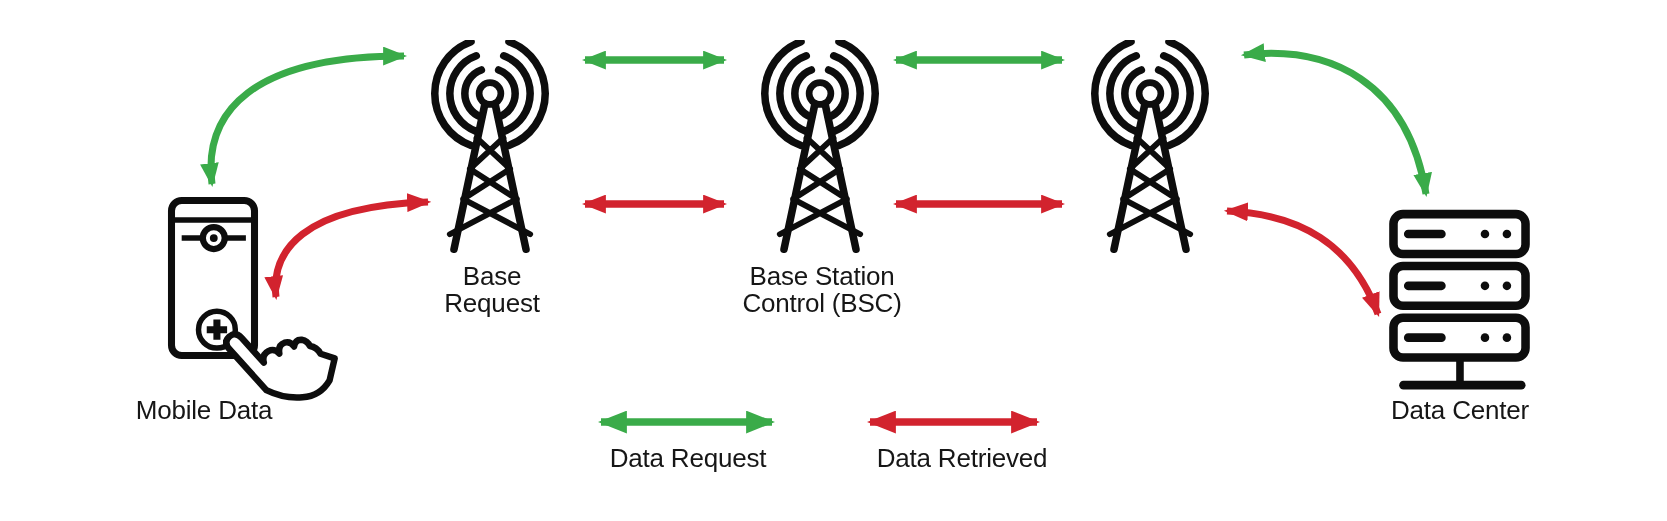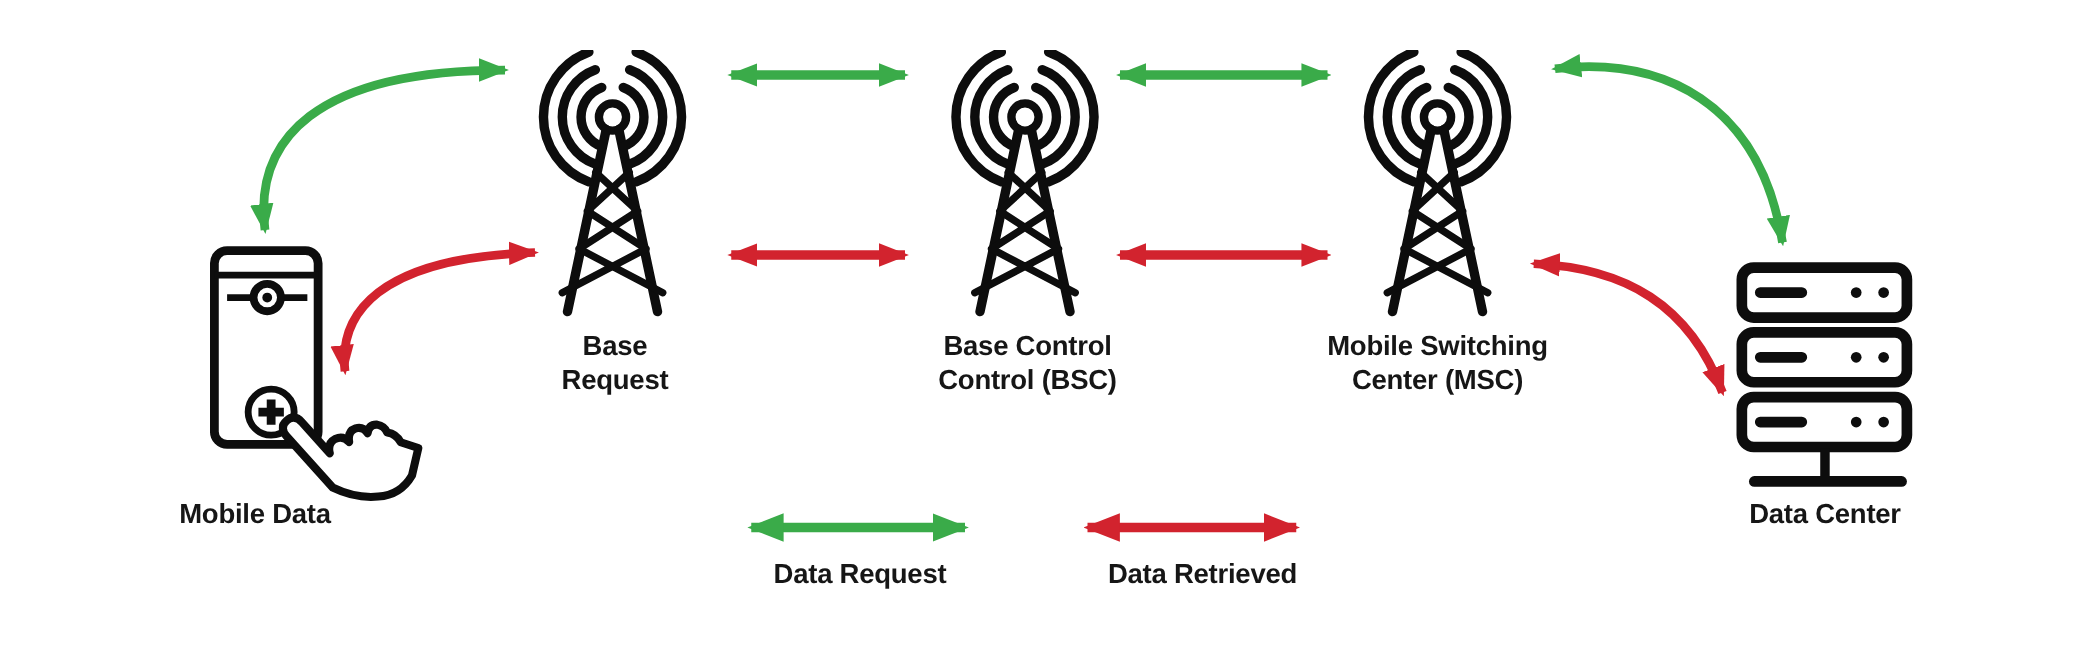--- a/index.html
+++ b/index.html
@@ -10,21 +10,21 @@
   }
   html,body{margin:0;padding:0;background:#fff;}
   .canvas{
     position:relative;width:1667px;height:521px;background:#fff;
     font-family:"Liberation Sans",sans-serif;overflow:hidden;
   }
   .icon{position:absolute;}
   .overlay{position:absolute;left:0;top:0;}
   .lbl{
     position:absolute;transform:translateX(-50%);text-align:center;
-    font-size:22px;line-height:27px;font-weight:700;letter-spacing:-0.2px;
+    font-size:26px;line-height:27px;font-weight:400;letter-spacing:-0.2px;
     color:var(--ink-text);white-space:nowrap;
   }
   .tw{stroke:var(--ink);fill:none;}
   .sg{stroke:var(--green);fill:none;}
   .sr{stroke:var(--red);fill:none;}
   .fg{fill:var(--green);}
   .fr{fill:var(--red);}
 </style>
 </head>
 <body>
@@ -132,28 +132,24 @@
   <div class="lbl" style="left:204px;top:397px">
     <div>Mobile Data</div>
   </div>
 
   <div class="lbl" style="left:492px;top:263px">
     <div>Base</div>
     <div>Request</div>
   </div>
 
   <div class="lbl" style="left:822px;top:263px">
-    <div>Base Control</div>
+    <div>Base Station</div>
     <div>Control (BSC)</div>
   </div>
 
-  <div class="lbl" style="left:1150px;top:263px">
-    <div>Mobile Switching</div>
-    <div>Center (MSC)</div>
-  </div>
 
   <div class="lbl" style="left:1460px;top:397px">
     <div>Data Center</div>
   </div>
 
   <div class="lbl" style="left:688px;top:445px">Data Request</div>
   <div class="lbl" style="left:962px;top:445px">Data Retrieved</div>
 
 </div>
 

